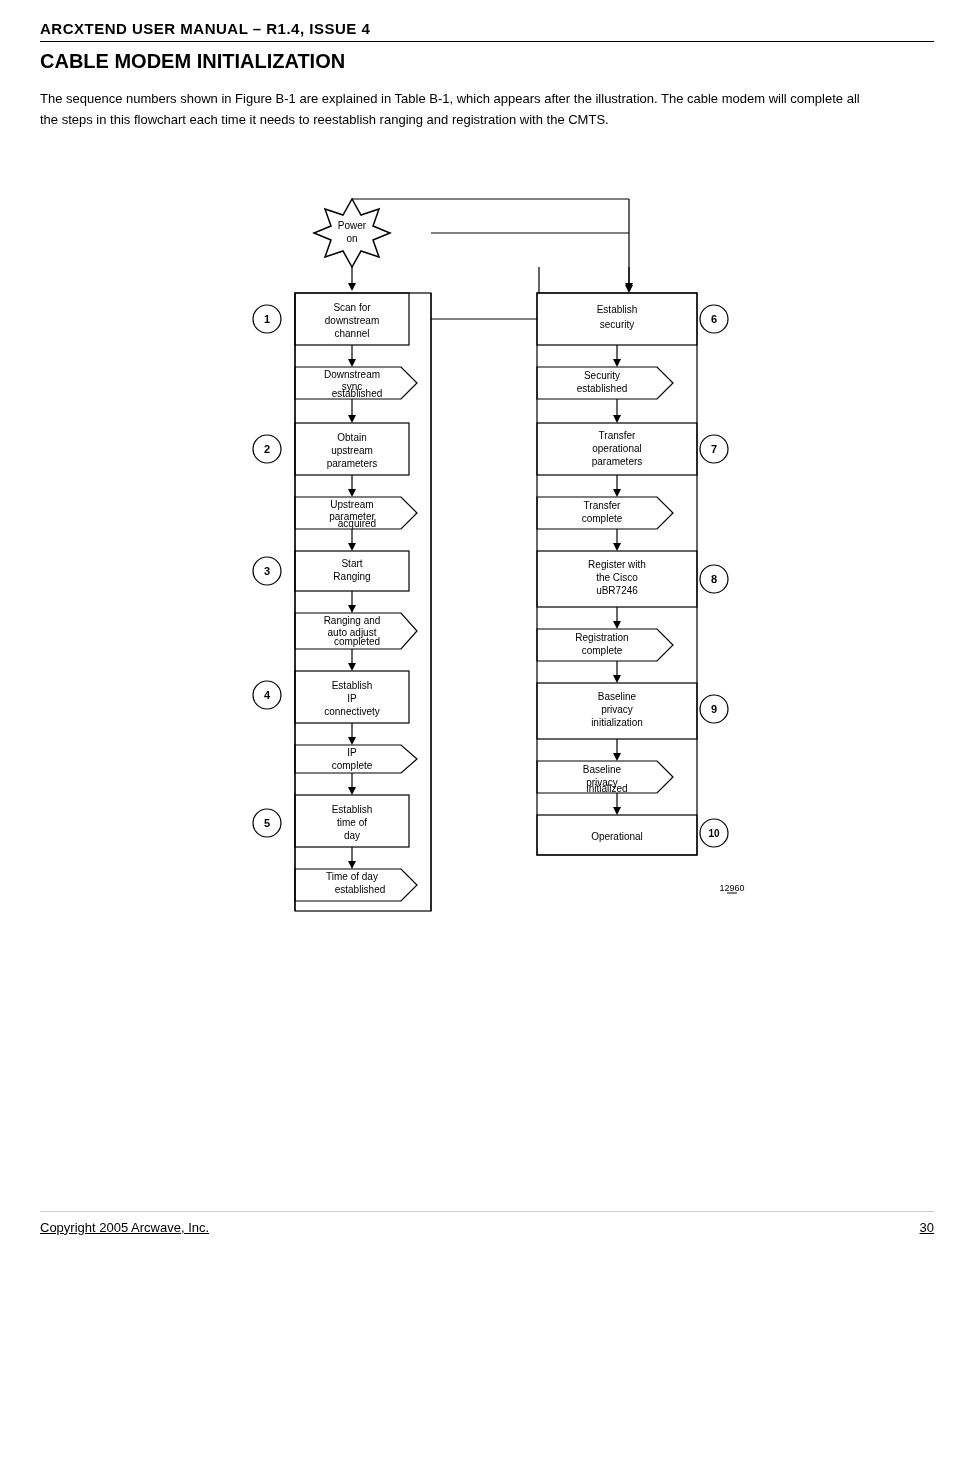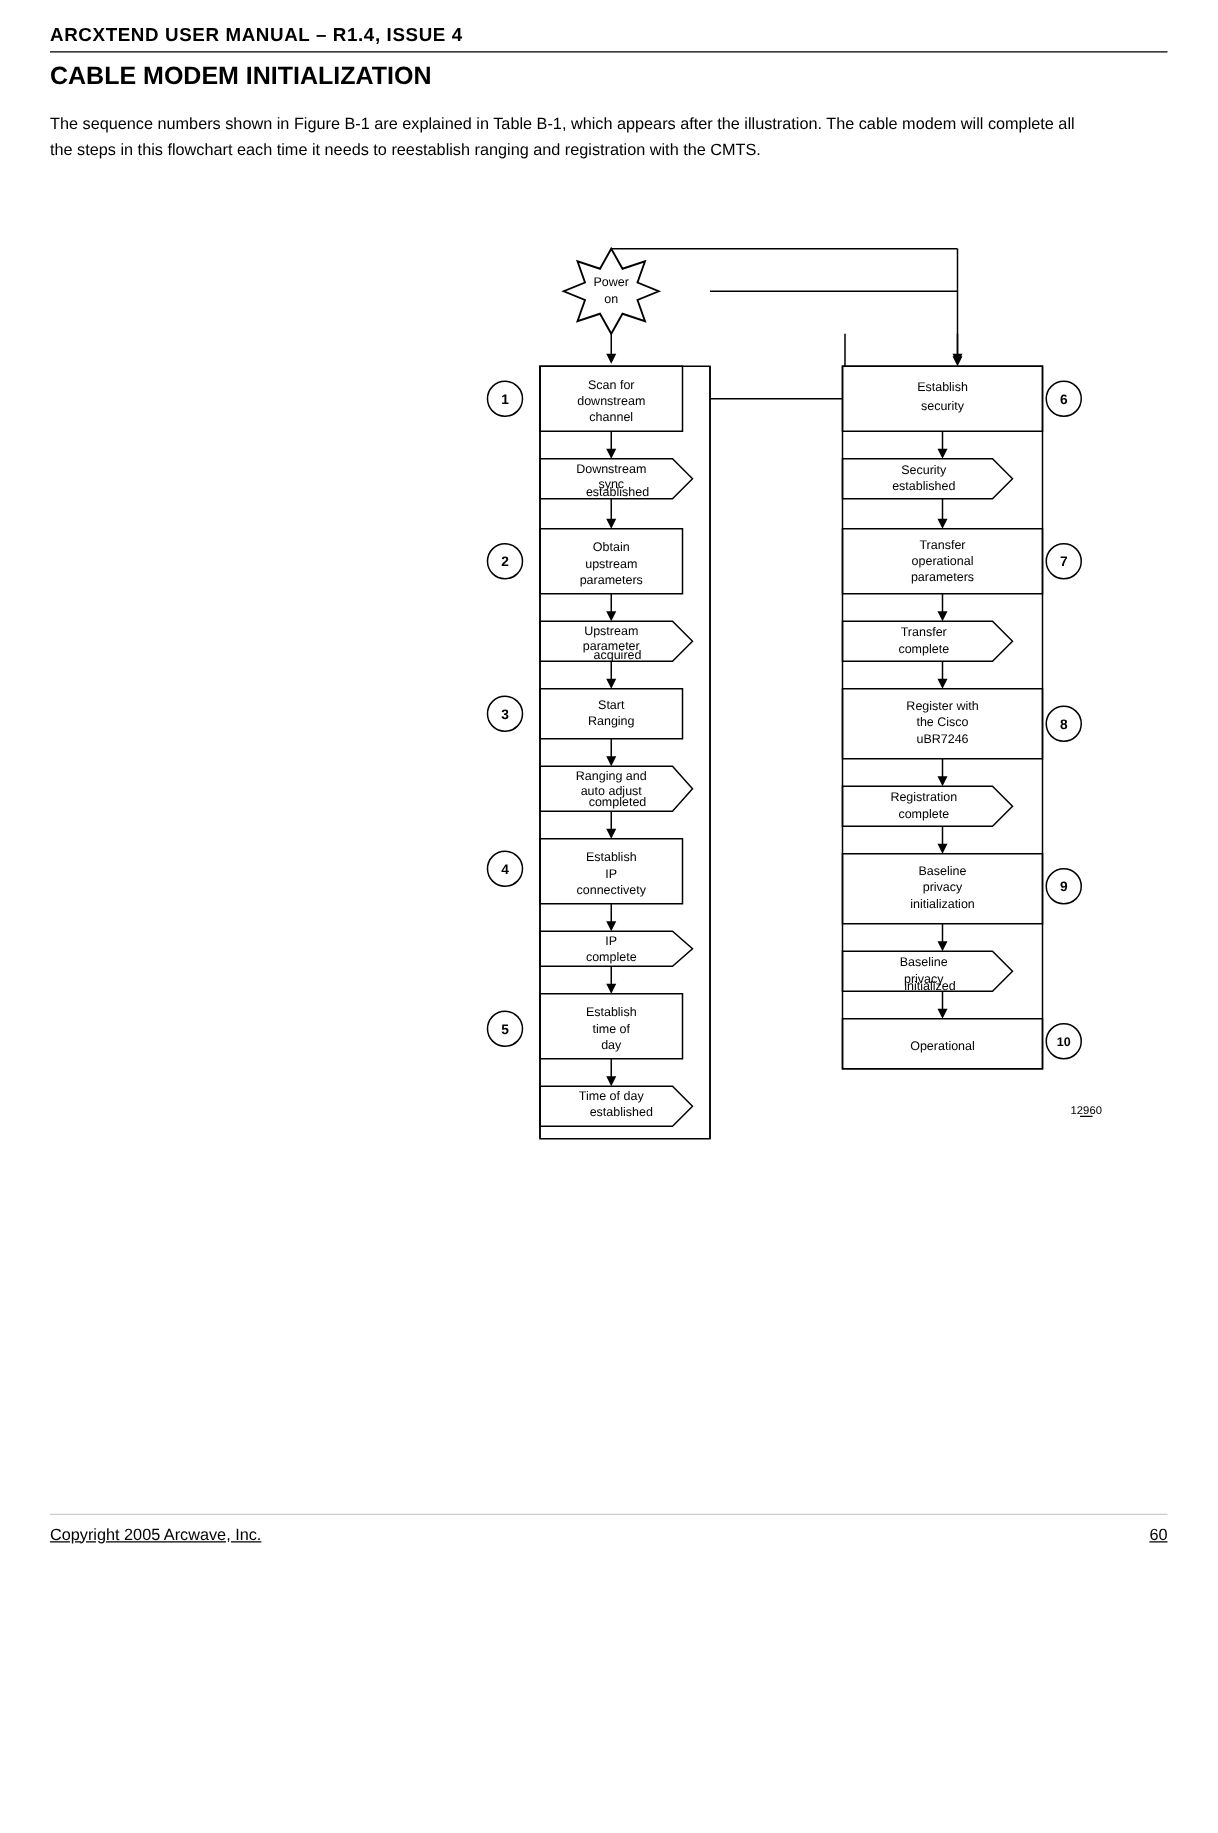--- a/index.html
+++ b/index.html
@@ -26,21 +26,21 @@
       margin-bottom: 16px;
     }
     .intro-text {
       font-size: 13px;
       line-height: 1.6;
       margin-bottom: 30px;
       max-width: 820px;
     }
     .diagram-container {
       display: flex;
-      justify-content: flex-end;
+      justify-content: center;
       margin: 0 auto;
       padding: 10px 0 20px 0;
     }
     .diagram-svg {
       display: block;
     }
     .page-footer {
       display: flex;
       justify-content: space-between;
       align-items: flex-end;
@@ -260,14 +260,14 @@
     <text x="555" y="720" text-anchor="middle" font-size="9">12960</text>
     <line x1="550" y1="722" x2="560" y2="722" stroke="black" stroke-width="1"></line>
 
     <rect x="118" y="122" width="136" height="618" fill="none" stroke="black" stroke-width="1.2"></rect>
 
   </svg>
 </div>
 
 <div class="page-footer">
   <span>Copyright 2005 Arcwave, Inc.</span>
-  <span>60</span>
+  <span>30</span>
 </div>
 
 </body></html>

